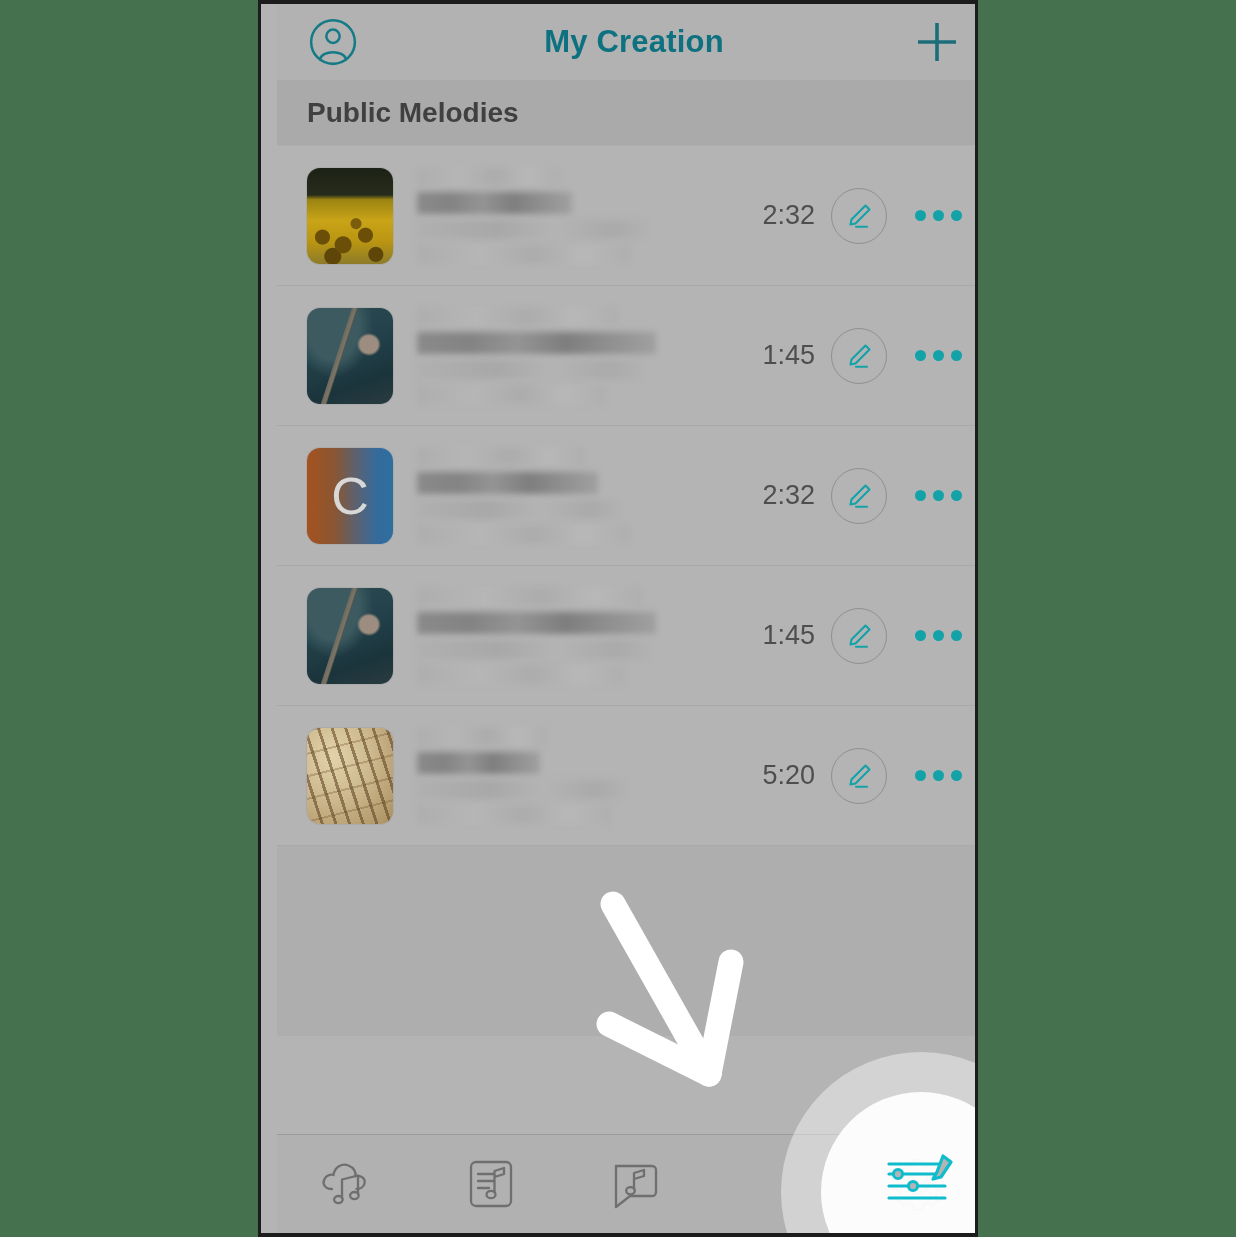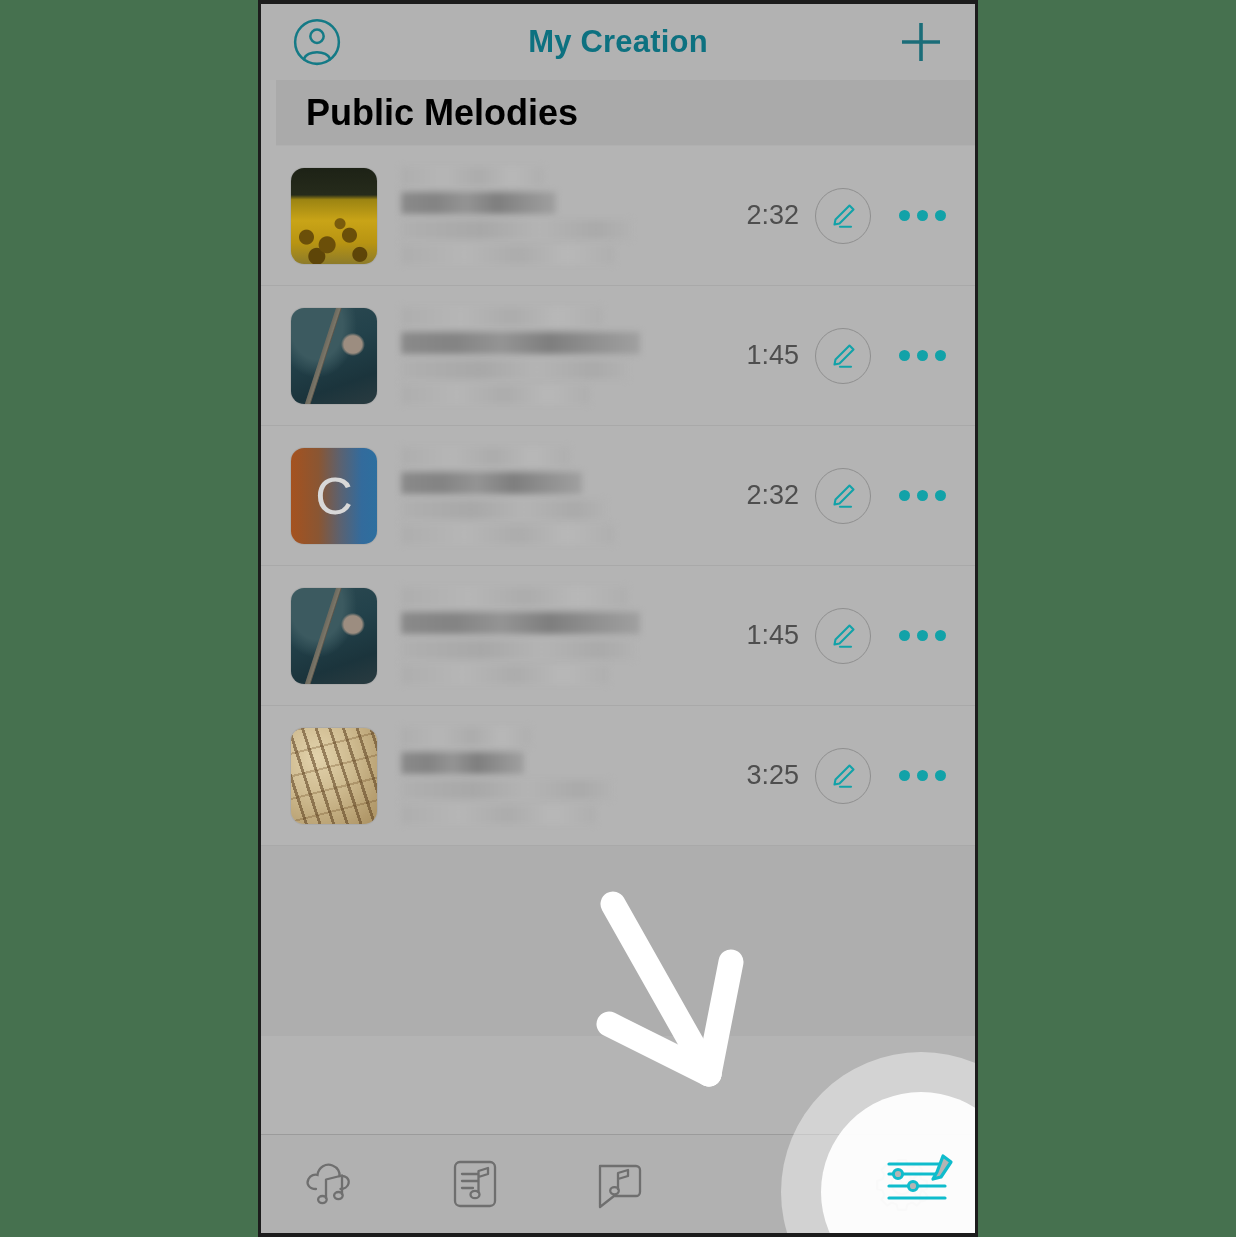--- a/index.html
+++ b/index.html
@@ -30,20 +30,21 @@
     box-sizing: border-box;
     overflow: hidden;
   }
   #screen {
     position: relative;
     width: 100%;
     height: 100%;
     background: #b4b4b4;
     display: flex;
     flex-direction: column;
+    padding-left: 16px;
   }
 
   
   #app-header {
     height: 76px;
     flex: 0 0 76px;
     background: #b2b2b2;
     display: flex;
     align-items: center;
     justify-content: space-between;
@@ -76,25 +77,24 @@
     background: #b4b4b4;
     overflow: hidden;
   }
   .section-header {
     height: 66px;
     background: #aaaaaa;
     display: flex;
     align-items: center;
     padding-left: 30px;
     box-sizing: border-box;
-    font-size: 36px;
+    font-size: 28px;
     font-weight: bold;
-    color: #000000;
+    color: #404040;
     border-bottom: 1px solid #b0b0b0;
-    margin-left: 15px;
   }
   .melody-row {
     height: 140px;
     display: flex;
     align-items: center;
     padding: 0 24px 0 30px;
     box-sizing: border-box;
     border-bottom: 1px solid #a9a9a9;
     background: #b4b4b4;
   }
@@ -394,21 +394,21 @@
       </div>
 
       <div class="melody-row">
         <div class="thumb thumb-sheet"></div>
         <div class="row-text">
           <div class="blur-line blur-sub" style="width:40%"></div>
           <div class="blur-line blur-title" style="width:38%"></div>
           <div class="blur-line blur-sub2" style="width:65%"></div>
           <div class="blur-line blur-sub" style="width:60%"></div>
         </div>
-        <div class="row-duration">3:25</div>
+        <div class="row-duration">5:20</div>
         <div class="edit-circle">
           <svg width="32" height="32" viewBox="0 0 32 32">
             <path d="M22.5 5.5 L26.5 9.5 L12.5 23.5 L7.5 24.5 L8.5 19.5 Z" fill="none" stroke="#12a2a8" stroke-width="2.1" stroke-linejoin="round"></path>
             <line x1="13" y1="26.8" x2="24" y2="26.8" stroke="#12a2a8" stroke-width="2.1" stroke-linecap="round"></line>
           </svg>
         </div>
         <div class="dots-btn">
           <i></i>
             <i></i>
             <i></i>

